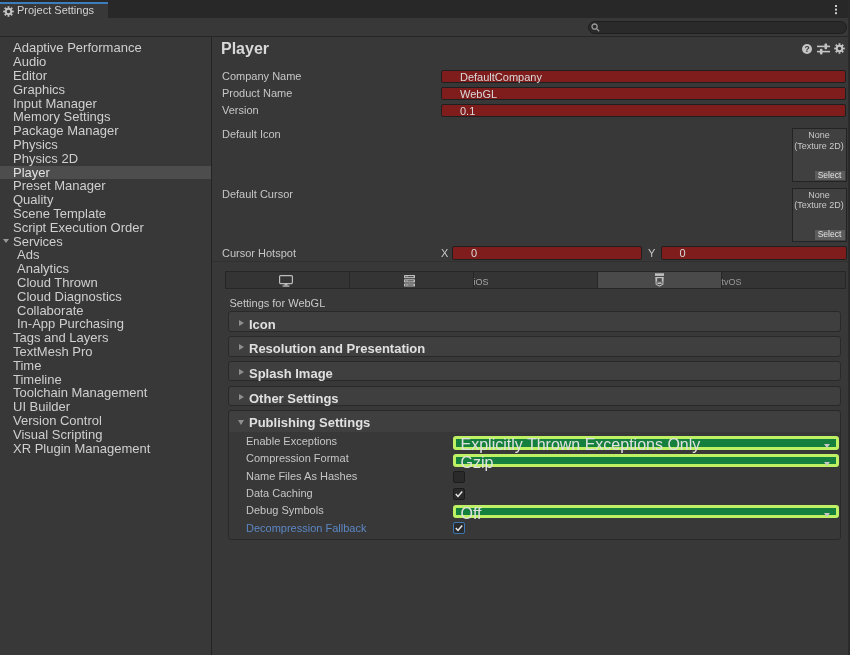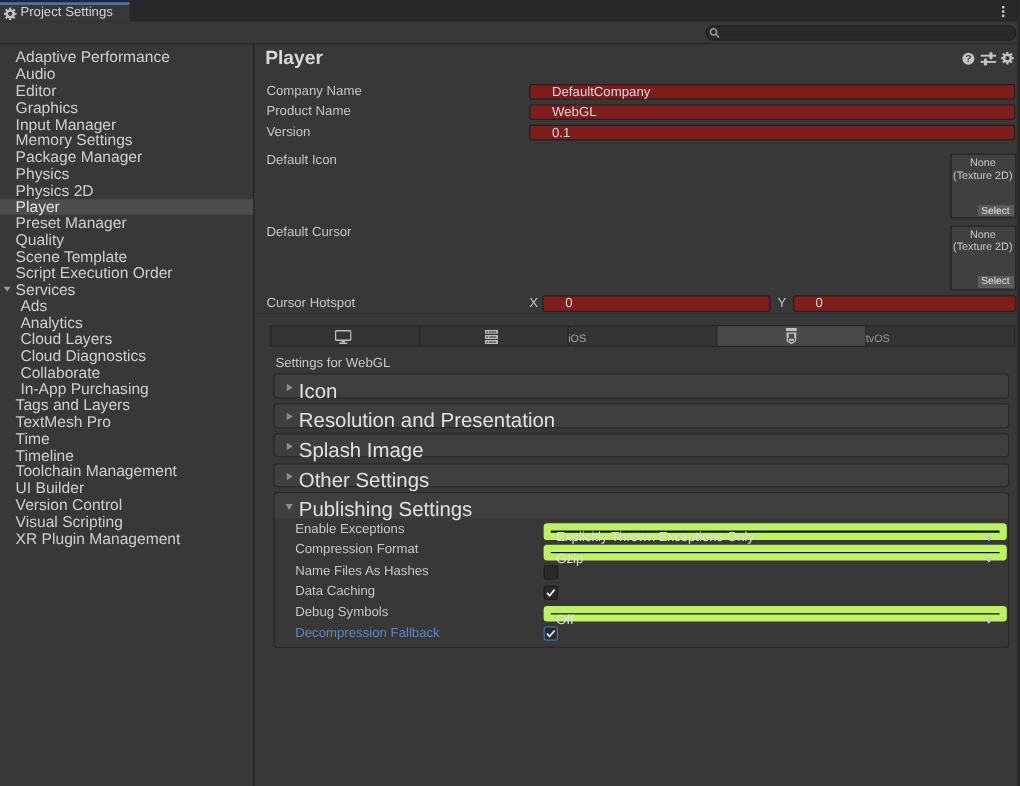--- a/index.html
+++ b/index.html
@@ -13,28 +13,28 @@
   #search { left:588px; top:21px; width:259px; height:13px; background:#2a2a2a; border:1px solid #1e1e1e; border-radius:7px; }
   #sidebar { left:0; top:37px; width:211px; height:618px; background:#383838; }
   #divider { left:211px; top:37px; width:1px; height:618px; background:#242424; }
   #content { left:212px; top:37px; width:636px; height:618px; background:#383838; }
   #rightedge { left:848px; top:0; width:2px; height:655px; background:#2a2a2a; }
   .srow { position:absolute; left:0; width:211px; height:13.8px; line-height:13.8px; font-size:13px; color:#cfcfcf; padding-left:13px; white-space:nowrap; }
   .srow.child { padding-left:17px; }
   .srow.sel { background:#4d4d4d; color:#e2e2e2; }
   .lbl { position:absolute; font-size:11px; color:#c6c6c6; height:13px; line-height:13px; white-space:nowrap; }
   .tf { position:absolute; background:#7f1d1d; border:1px solid #1f1f1f; border-radius:2px; font-size:11px; color:#dadada; line-height:12px; padding-left:18px; }
-  .dd { position:absolute; background:#0f172a; border:6px solid #bef264; border-radius:3px; font-size:11px; color:#e0e0e0; line-height:12px; padding-left:5px; }
+  .dd { position:absolute; background:#15803d; border:3px solid #bef264; border-radius:3px; font-size:16px; color:#e0e0e0; line-height:12px; padding-left:5px; }
   .dd:after { content:""; position:absolute; right:6px; top:5px; width:0; height:0; border-left:3.5px solid transparent; border-right:3.5px solid transparent; border-top:4px solid #c8c8c8; }
   .cb { position:absolute; width:12px; height:12px; background:#2a2a2a; border:1px solid #1c1c1c; border-radius:2px; }
   .cb.focus { border:1px solid #3d76b5; }
   .texbox { position:absolute; background:#404040; border:1px solid #232323; font-size:9px; color:#c9c9c9; text-align:center; line-height:10.5px; padding-top:1px; }
   .selbtn { position:absolute; right:1px; bottom:1px; width:30px; height:9.5px; background:#5c5c5c; color:#e3e3e3; font-size:8.5px; line-height:9.5px; text-align:center; }
   .acc { position:absolute; left:228px; width:613px; height:20.5px; background:#3f3f3f; border:1px solid #292929; border-radius:3px; }
-  .acc .t { position:absolute; left:20px; top:4.3px; font-size:17px; font-weight:normal; color:#e0e0e0; }
+  .acc .t { position:absolute; left:20px; top:4.3px; font-size:13px; font-weight:bold; color:#e0e0e0; }
   .tri-r { position:absolute; width:0; height:0; border-top:3.5px solid transparent; border-bottom:3.5px solid transparent; border-left:5px solid #8f8f8f; }
   .tri-d { position:absolute; width:0; height:0; border-left:3.5px solid transparent; border-right:3.5px solid transparent; border-top:5px solid #8f8f8f; }
   .tabbtn { position:absolute; top:0; height:100%; }
   .tabtext { font-size:9px; color:#a6a6a6; text-align:left; width:100%; position:absolute; top:5px; }
 </style>
 </head>
 <body>
 <div class="abs" id="tabrow"></div>
 <div class="abs" id="tab"></div>
 
@@ -66,21 +66,21 @@
     <div class="srow" style="top: 137.9px;">Physics</div>
     <div class="srow" style="top: 151.7px;">Physics 2D</div>
     <div class="srow sel" style="top: 165.5px;">Player</div>
     <div class="srow" style="top: 179.3px;">Preset Manager</div>
     <div class="srow" style="top: 193.1px;">Quality</div>
     <div class="srow" style="top: 206.9px;">Scene Template</div>
     <div class="srow" style="top: 220.7px;">Script Execution Order</div>
     <div class="srow" style="top: 234.5px;"><span style="position: absolute; left: 3px; top: 4.5px; width: 0px; height: 0px; border-left: 3.5px solid transparent; border-right: 3.5px solid transparent; border-top: 4.5px solid rgb(154, 154, 154);"></span>Services</div>
     <div class="srow child" style="top: 248.3px;">Ads</div>
     <div class="srow child" style="top: 262.1px;">Analytics</div>
-    <div class="srow child" style="top: 275.9px;">Cloud Layers</div>
+    <div class="srow child" style="top: 275.9px;">Cloud Thrown</div>
     <div class="srow child" style="top: 289.7px;">Cloud Diagnostics</div>
     <div class="srow child" style="top: 303.5px;">Collaborate</div>
     <div class="srow child" style="top: 317.3px;">In-App Purchasing</div>
     <div class="srow" style="top: 331.1px;">Tags and Layers</div>
     <div class="srow" style="top: 344.9px;">TextMesh Pro</div>
     <div class="srow" style="top: 358.7px;">Time</div>
     <div class="srow" style="top: 372.5px;">Timeline</div>
     <div class="srow" style="top: 386.3px;">Toolchain Management</div>
     <div class="srow" style="top: 400.1px;">UI Builder</div>
     <div class="srow" style="top: 413.9px;">Version Control</div>

